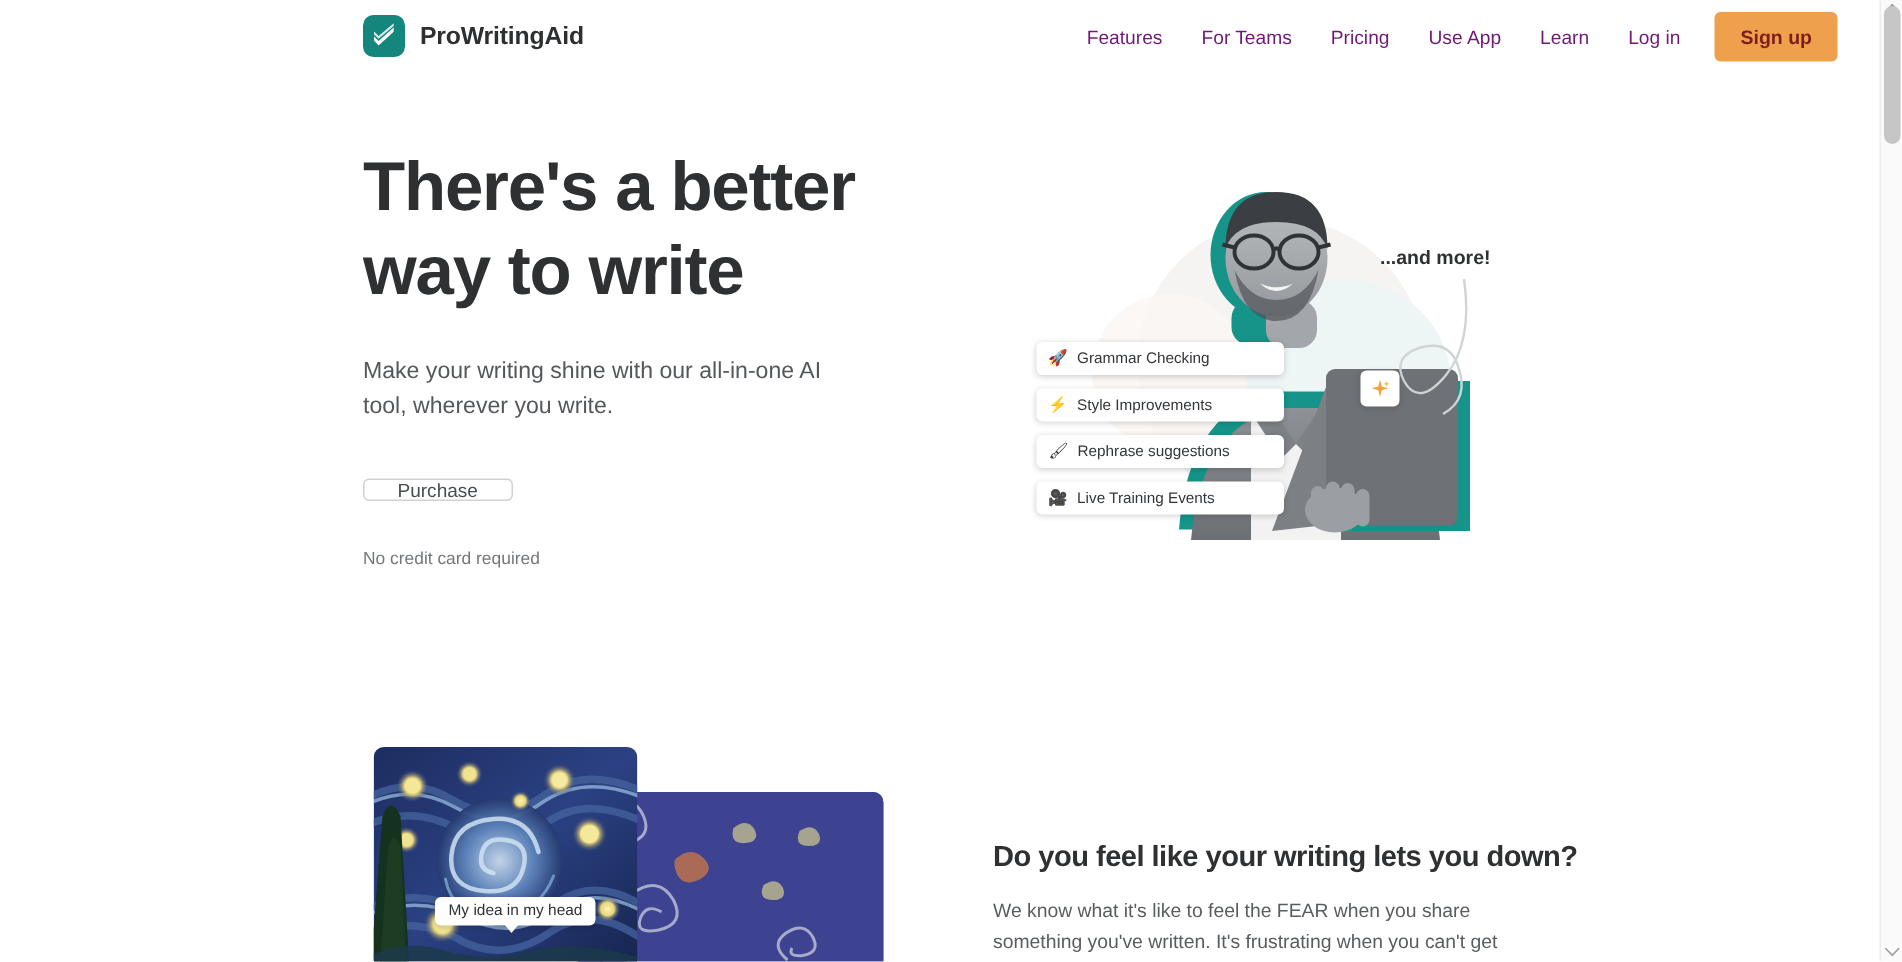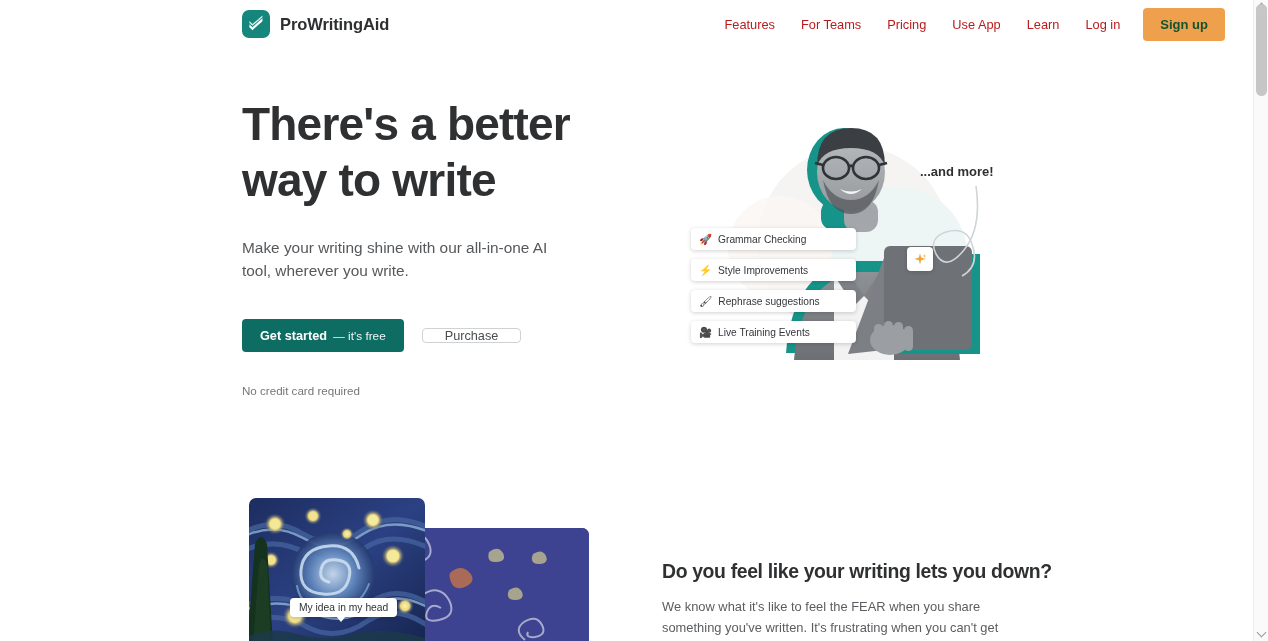--- a/index.html
+++ b/index.html
@@ -79,29 +79,29 @@
 
   .nav {
     display: flex;
     align-items: center;
     gap: 0px;
     margin-left: auto;
     margin-right: 28px;
   }
   .nav-link {
     font-size: 12.8px;
-    color: #b91c1c;
+    color: #701a75;
     text-decoration: none;
     padding: 6px 13px;
     white-space: nowrap;
   }
   .nav-cta {
     margin-left: 10px;
     background: #efa04c;
-    color: #14532d;
+    color: #7f1d1d;
     font-size: 13px;
     font-weight: bold;
     border: none;
     border-radius: 4px;
     padding: 9px 17px;
     cursor: pointer;
     white-space: nowrap;
     font-family: "Liberation Sans", sans-serif;
   }
 
@@ -319,24 +319,20 @@
   </div>
 
   <div class="hero">
     <h1 class="hero-title">
       <span>There's a better</span><br>
       <span>way to write</span>
     </h1>
     <p class="hero-sub">Make your writing shine with our all-in-one AI tool, wherever you write.</p>
 
     <div class="hero-actions">
-      <button class="btn-primary">
-        <span>Get started</span>
-        <span class="free">— it's free</span>
-      </button>
       <button class="btn-outline">Purchase</button>
     </div>
 
     <div class="hero-note">No credit card required</div>
   </div>
 
   <div class="hero-art">
     <svg width="370" height="280" viewBox="0 0 370 280">
       <defs>
         <linearGradient id="gshirt" x1="0" y1="0" x2="0" y2="1">

